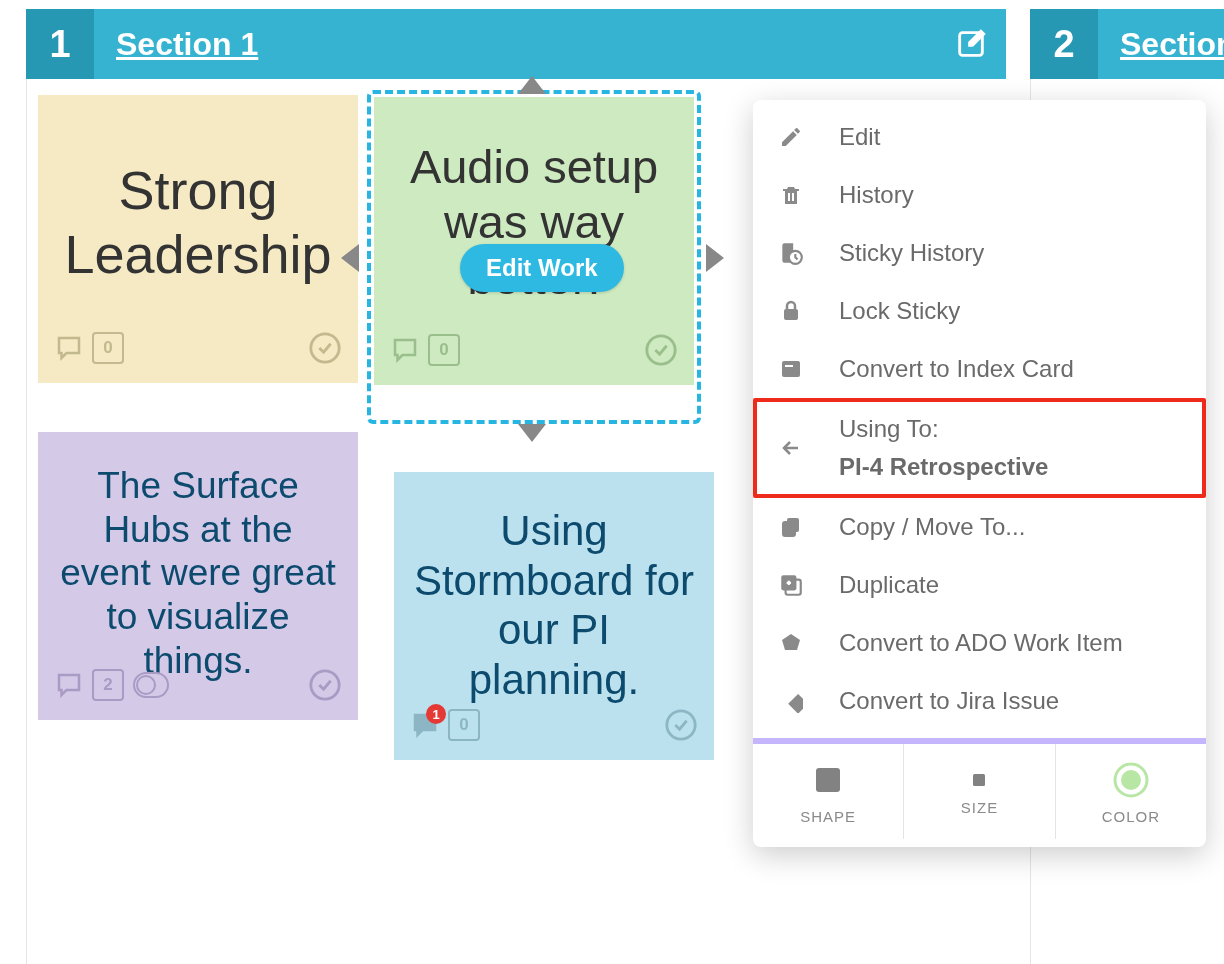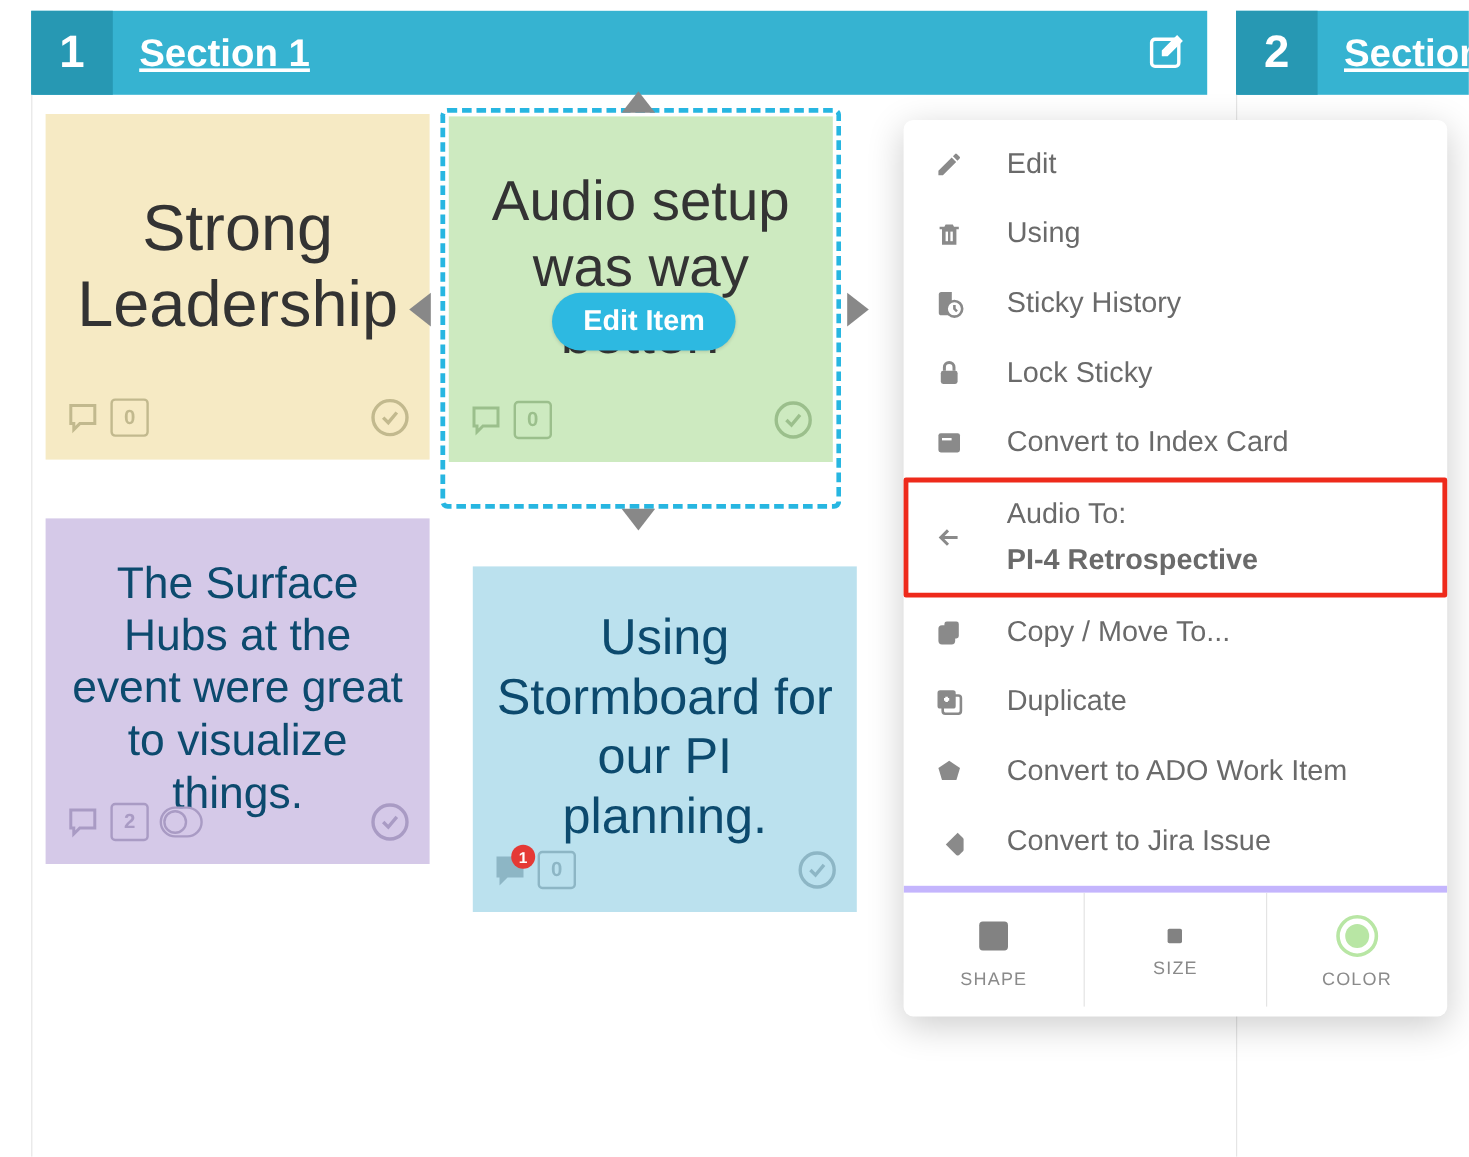--- a/index.html
+++ b/index.html
@@ -143,40 +143,40 @@
   </div>
 </div>
 
 <div class="selected-border" style="left:367px;top:90px;width:326px;height:326px;"></div>
 
 <div class="tri up" style="left:518px;top:76px;"></div>
 <div class="tri down" style="left:518px;top:424px;"></div>
 <div class="tri left" style="left:341px;top:244px;"></div>
 <div class="tri right" style="left:706px;top:244px;"></div>
 
-<div class="edit-pill" style="left:460px;top:244px;">Edit Item</div>
+<div class="edit-pill" style="left:460px;top:244px;">Edit Work</div>
 
 <div class="ctxmenu" style="left:753px;top:100px;width:453px;">
   <div class="ctxmenu-row">
     <span class="icon">
           <svg width="24" height="24" viewBox="0 0 24 24" fill="currentColor">
             <path d="M3 17.25V21h3.75L17.81 9.94l-3.75-3.75L3 17.25zM20.71 7.04a1 1 0 0 0 0-1.41l-2.34-2.34a1 1 0 0 0-1.41 0l-1.83 1.83 3.75 3.75 1.83-1.83z"></path>
           </svg>
         </span>
     <span class="label">Edit</span>
   </div>
   <div class="ctxmenu-row">
     <span class="icon">
           <svg width="24" height="24" viewBox="0 0 24 24" fill="currentColor">
             <path d="M6 7h12v14H6zM9 4h6l1 2h4v2H4V6h4z"></path>
             <rect x="9" y="10" width="2" height="8" fill="#fff"></rect>
             <rect x="13" y="10" width="2" height="8" fill="#fff"></rect>
           </svg>
         </span>
-    <span class="label">Using</span>
+    <span class="label">History</span>
   </div>
   <div class="ctxmenu-row">
     <span class="icon">
           <svg width="26" height="26" viewBox="0 0 24 24" fill="currentColor">
             <path d="M14 3H6a2 2 0 0 0-2 2v14a2 2 0 0 0 2 2h8V3z"></path>
             <circle cx="16" cy="16" r="6" fill="#fff" stroke="currentColor" stroke-width="2"></circle>
             <path d="M16 13v3l2 2" stroke="currentColor" stroke-width="2" fill="none"></path>
           </svg>
         </span>
     <span class="label">Sticky History</span>
@@ -200,21 +200,21 @@
     <span class="label">Convert to Index Card</span>
   </div>
   <div class="ctxmenu-row highlight" style="padding-top:16px;padding-bottom:16px;">
     <span class="icon">
           <svg width="24" height="24" viewBox="0 0 24 24" fill="none" stroke="currentColor" stroke-width="2.5">
             <path d="M19 12H5"></path>
             <path d="M11 6l-6 6 6 6"></path>
           </svg>
         </span>
     <span class="label">
-      <span>Audio To:</span>
+      <span>Using To:</span>
       <div class="sub">PI-4 Retrospective</div>
     </span>
   </div>
   <div class="ctxmenu-row">
     <span class="icon">
           <svg width="24" height="24" viewBox="0 0 24 24" fill="currentColor">
             <rect x="8" y="3" width="12" height="14" rx="2"></rect>
             <rect x="4" y="7" width="12" height="14" rx="2" fill="#fff" stroke="currentColor" stroke-width="2"></rect>
             <rect x="4" y="7" width="12" height="14" rx="2"></rect>
           </svg>

